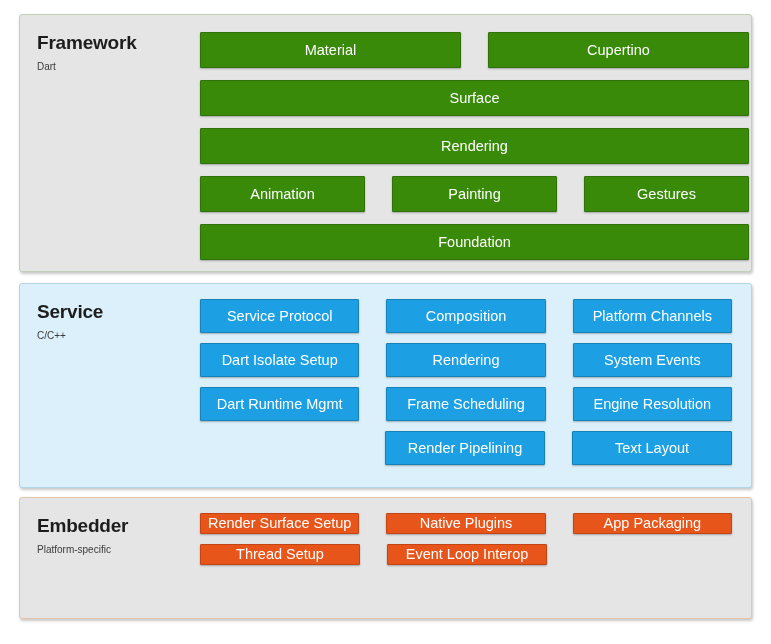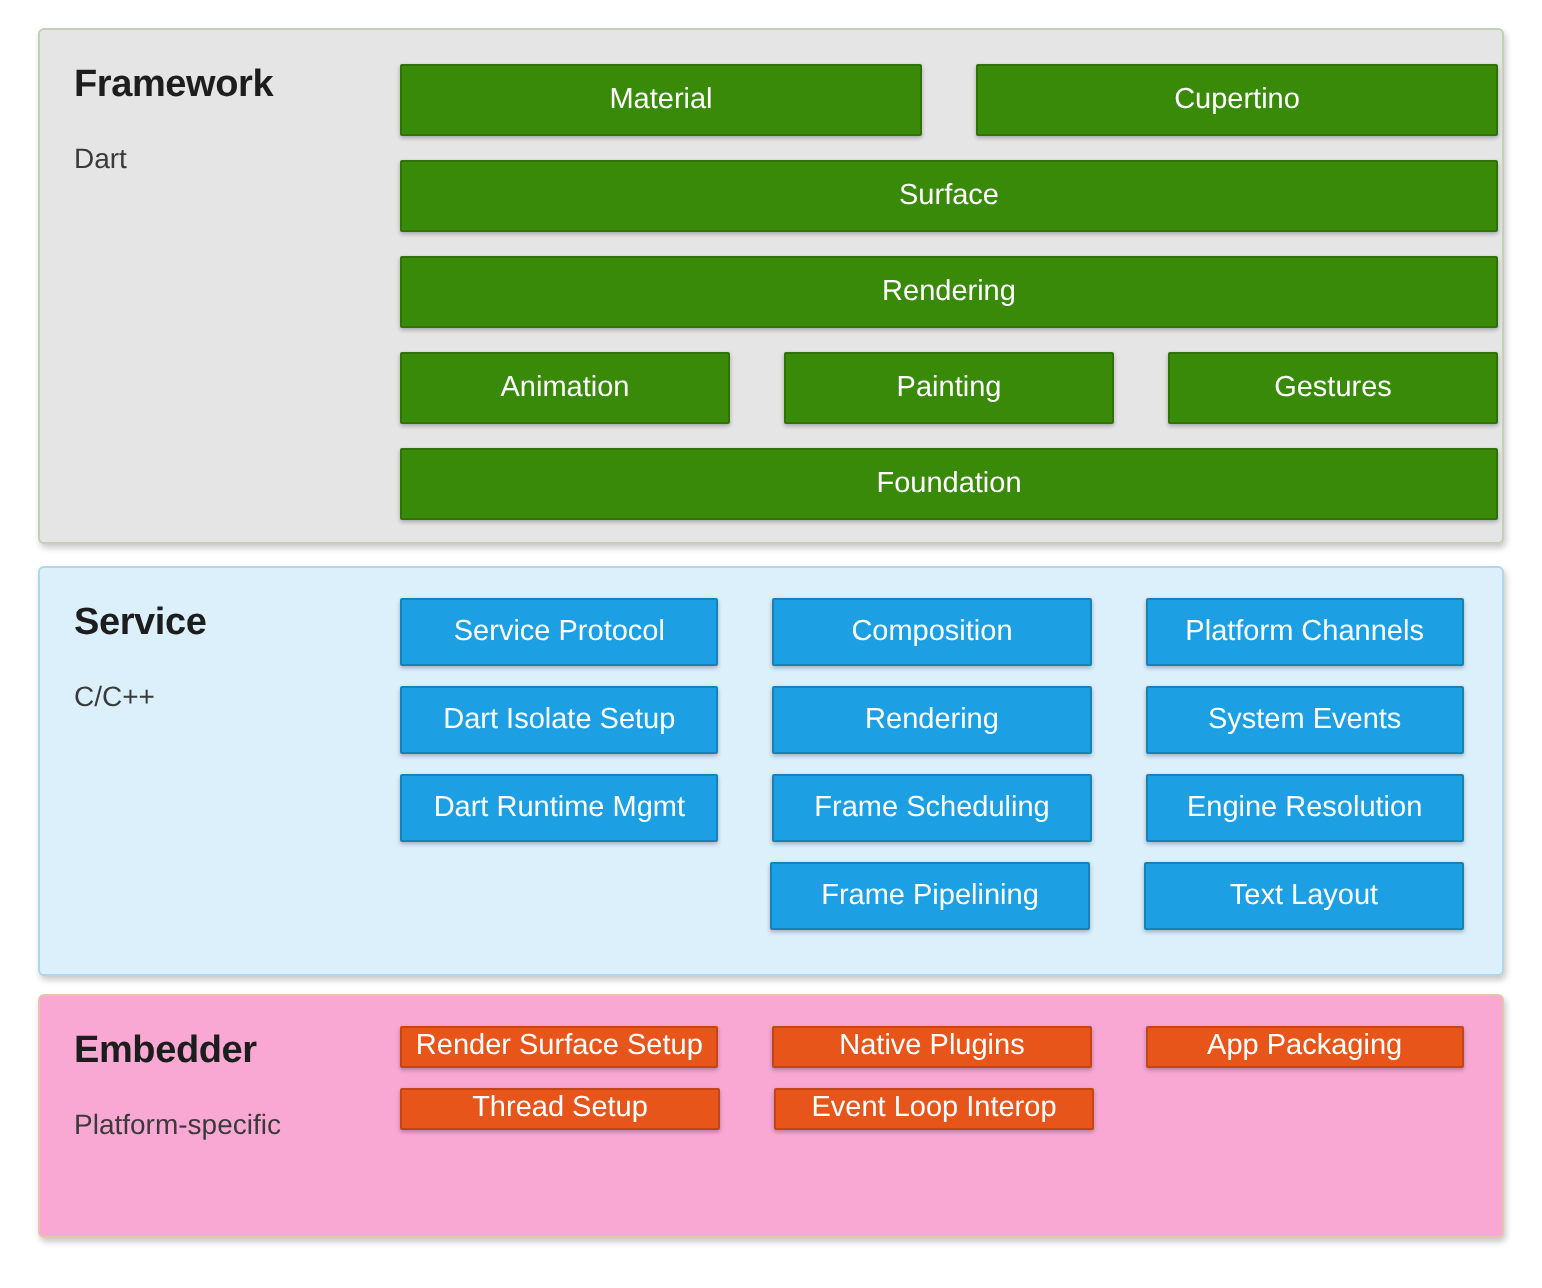--- a/index.html
+++ b/index.html
@@ -41,62 +41,63 @@
   }
 
   .layer--engine {
     background: #dbf0fa;
     border: 1px solid #b3d6e6;
     height: 205px;
     margin-bottom: 9px;
   }
 
   .layer--embedder {
-    background: #f9a8d4;
+    background: #e5e5e5;
     border: 1px solid #e6c6ab;
     height: 122px;
   }
 
   
   .layer-head {
     width: 180px;
     flex: 0 0 180px;
     padding: 17px 0 0 17px;
   }
 
   .layer-title {
     font-size: 19px;
     font-weight: bold;
     color: #1d1d1d;
     line-height: 22px;
     letter-spacing: -0.2px;
   }
 
   .layer-sub {
-    font-size: 14px;
+    font-size: 10px;
     color: #3a3a3a;
     line-height: 18px;
-    margin-top: 16px;
+    margin-top: 4px;
   }
 
   
   .layer-body {
     flex: 1 1 auto;
     padding: 17px 19px 0 0;
     display: flex;
     flex-direction: column;
   }
 
   .layer--engine .layer-body { padding-top: 15px; }
   .layer--embedder .layer-body { padding-top: 15px; }
 
   .box-row {
     display: flex;
     gap: 27px;
     margin-bottom: 12px;
+    justify-content: flex-end;
   }
   .layer--engine .box-row { margin-bottom: 10px; }
   .layer--embedder .box-row { margin-bottom: 10px; }
   .box-row:last-child { margin-bottom: 0; }
 
   
   .node {
     height: 36px;
     display: flex;
     align-items: center;
@@ -182,21 +183,21 @@
       </div>
 
       <div class="box-row">
         <div class="node node--blue w-third">Dart Runtime Mgmt</div>
         <div class="node node--blue w-third">Frame Scheduling</div>
         <div class="node node--blue w-third">Engine Resolution</div>
       </div>
 
       <div class="box-row">
         <div class="w-spacer"></div>
-        <div class="node node--blue w-third">Frame Pipelining</div>
+        <div class="node node--blue w-third">Render Pipelining</div>
         <div class="node node--blue w-third">Text Layout</div>
       </div>
 
     </div>
   </section>
 
   <section class="layer layer--embedder">
     <div class="layer-head">
       <div class="layer-title">Embedder</div>
       <div class="layer-sub">Platform-specific</div>

